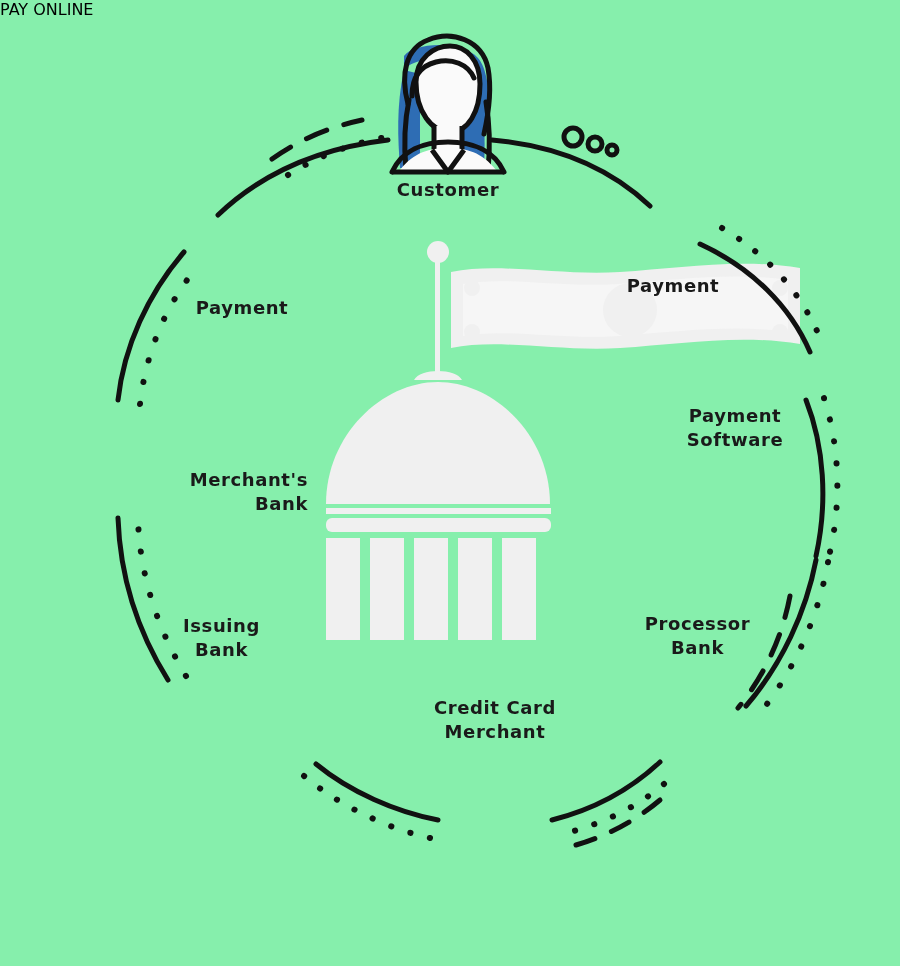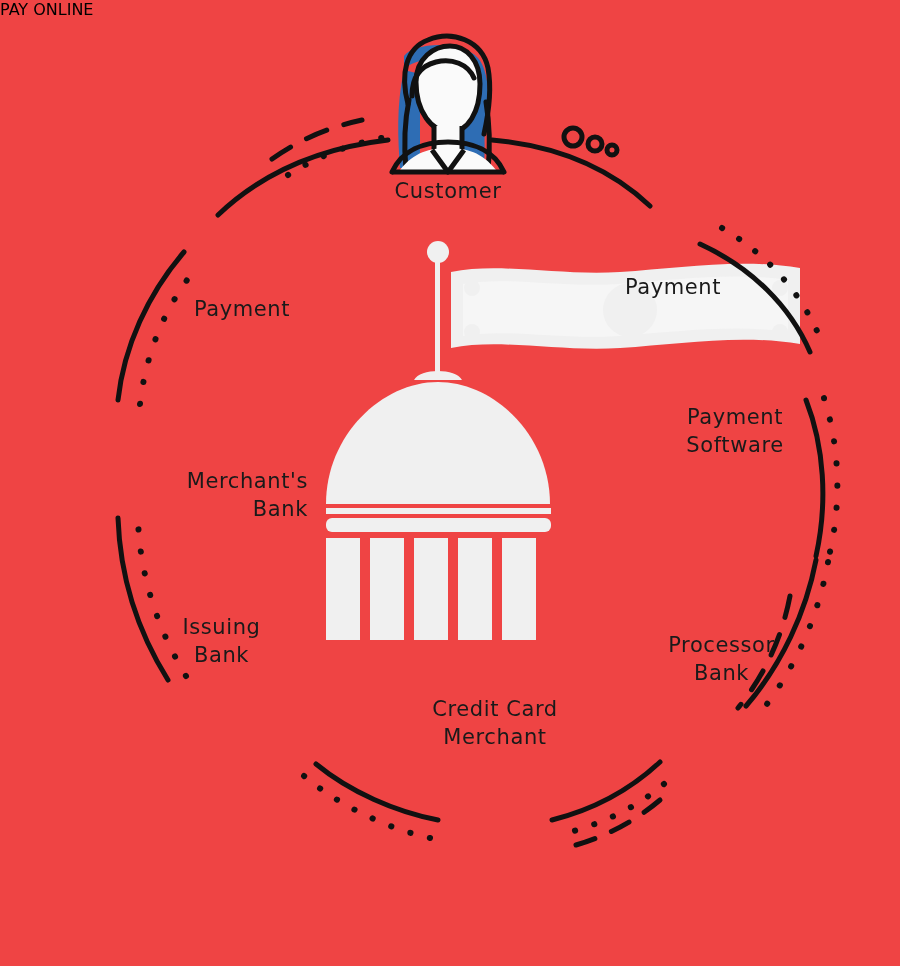--- a/index.html
+++ b/index.html
@@ -8,46 +8,46 @@
     padding: 0;
     background: #f6f6f6;
   }
   body {
     font-family: "DejaVu Sans", "Liberation Sans", sans-serif;
   }
   #canvas {
     position: relative;
     width: 900px;
     height: 966px;
-    background: #ef4444;
+    background: #86efac;
     overflow: hidden;
   }
   #diagram {
     position: absolute;
     left: 0;
     top: 0;
     width: 900px;
     height: 966px;
   }
   .lbl {
     position: absolute;
     color: #1a1a1a;
     font-family: "DejaVu Sans", "Liberation Sans", sans-serif;
-    font-size: 21px;
-    font-weight: 400;
+    font-size: 18px;
+    font-weight: 700;
     letter-spacing: 0.6px;
     line-height: 1.32;
     text-align: center;
     white-space: pre-line;
     user-select: none;
   }
   .lbl-customer        { left: 348px; top: 178px; width: 200px; }
   .lbl-merchant        { left: 578px; top: 274px; width: 190px; }
   .lbl-payment-software{ left: 660px; top: 404px; width: 150px; text-align: center; }
-  .lbl-processor-bank  { left: 644px; top: 612px; width: 155px; margin-top: 20px; }
+  .lbl-processor-bank  { left: 620px; top: 612px; width: 155px; }
   .lbl-ccn             { left: 400px; top: 696px; width: 190px; }
   .lbl-issuing-bank    { left: 144px; top: 614px; width: 155px; }
   .lbl-merchants-bank  { left: 158px; top: 468px; width: 150px; text-align: right; }
   .lbl-payment         { left: 132px; top: 296px; width: 220px; }
 </style>
 </head>
 <body>
 
 <div id="canvas">
 

